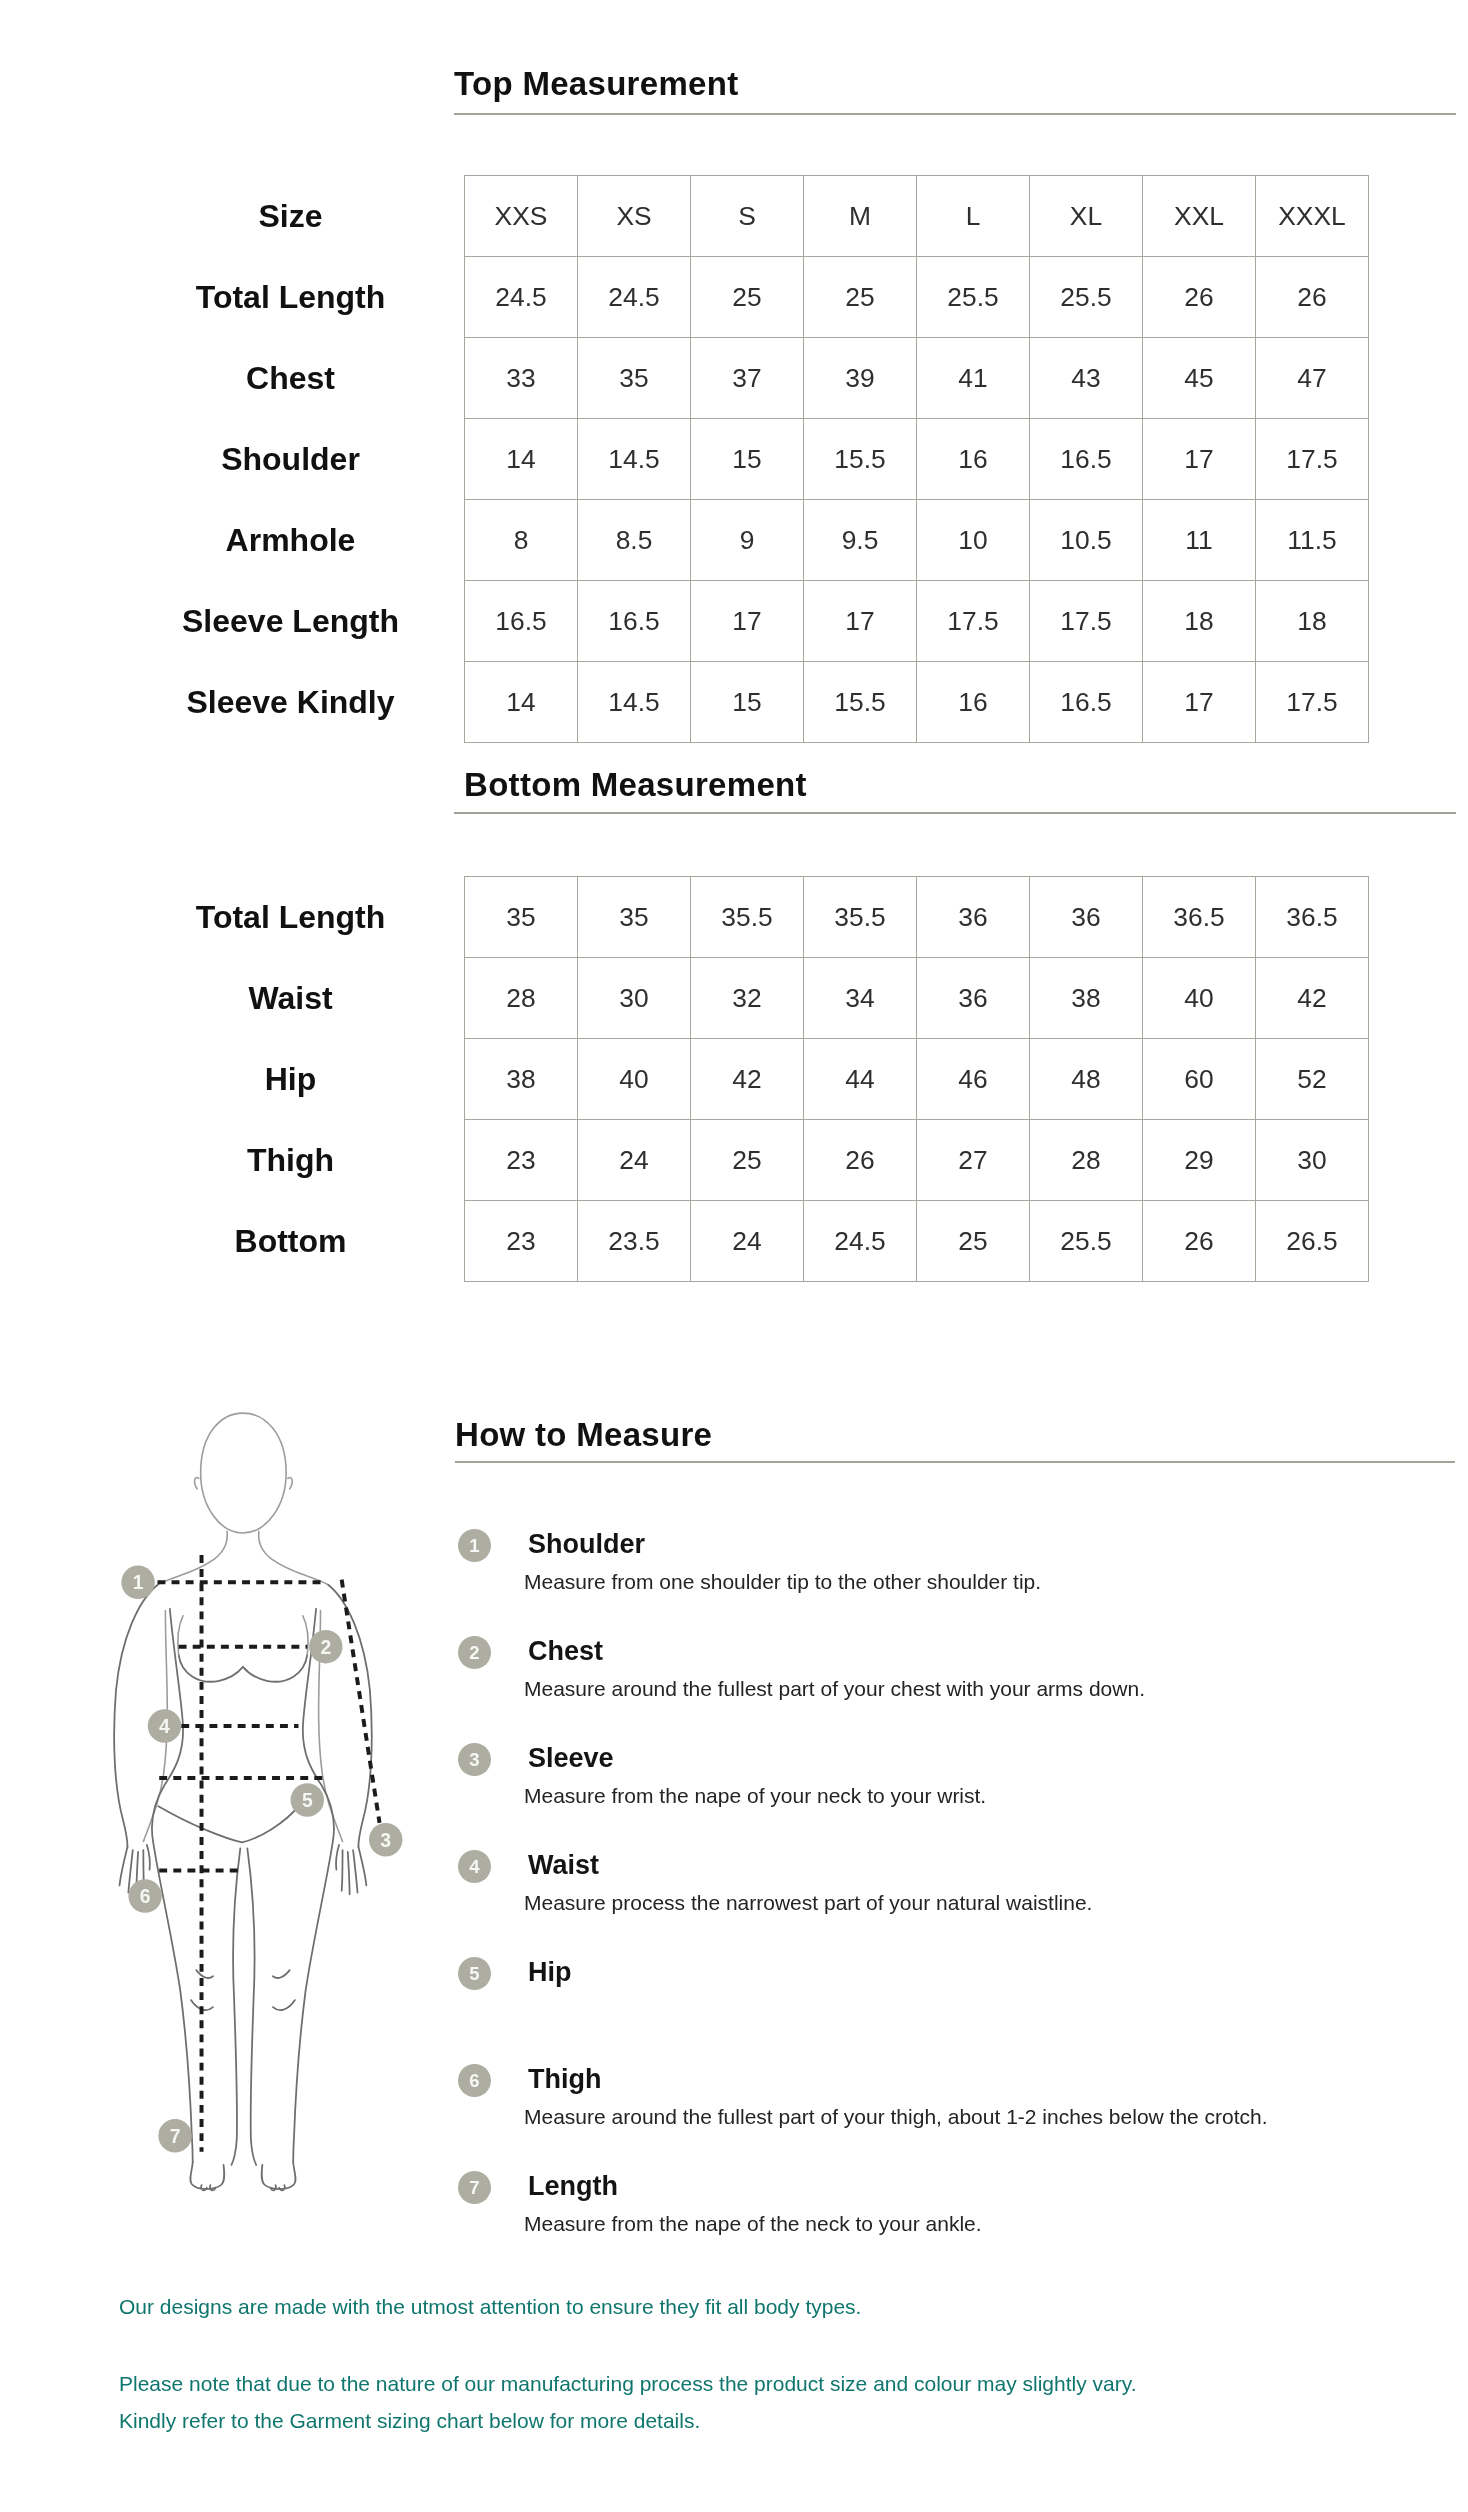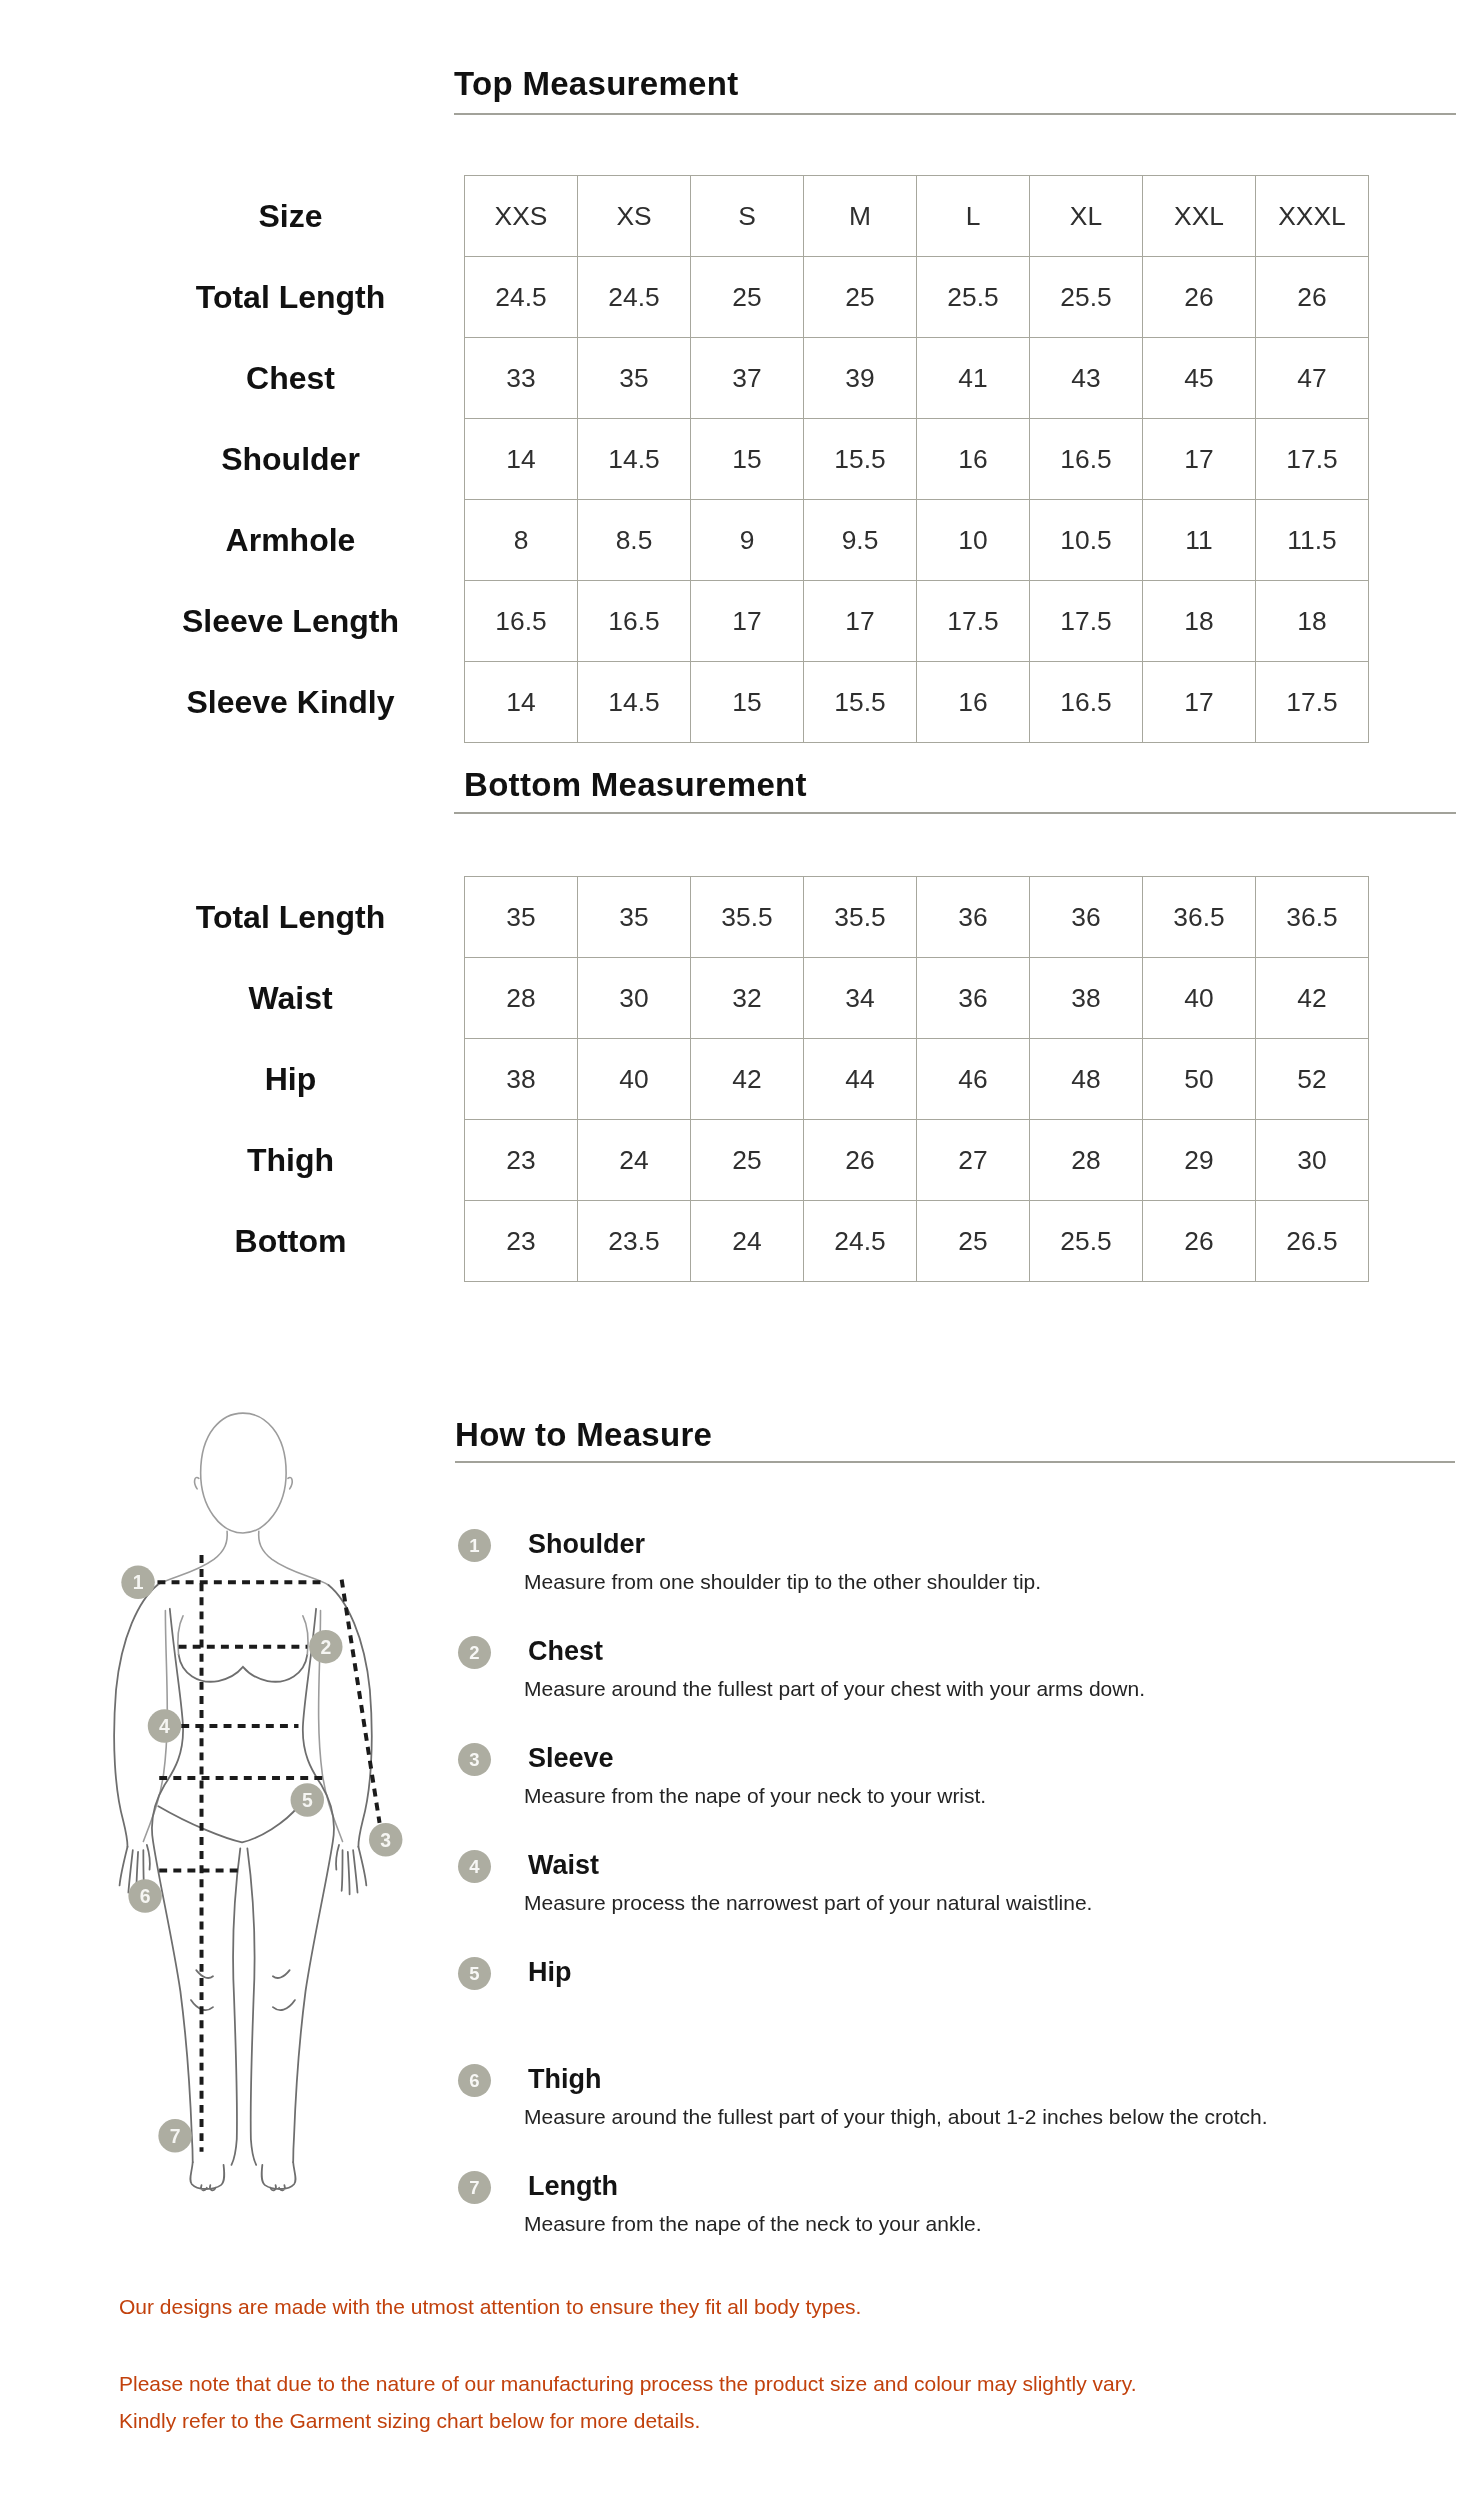--- a/index.html
+++ b/index.html
@@ -33,21 +33,21 @@
   }
   .step-title{
     position:absolute;left:70px;top:0;font-size:27px;font-weight:700;
     color:#141414;line-height:33px;white-space:nowrap;
   }
   .step-desc{
     position:absolute;left:66px;top:41px;font-size:21px;color:#242424;
     white-space:nowrap;line-height:26.4px;
   }
   .footer-line{
-    position:absolute;left:119px;font-size:21px;color:#c2410c;
+    position:absolute;left:119px;font-size:21px;color:#0f766e;
     white-space:nowrap;line-height:26.4px;
   }
   .figure-svg{position:absolute;left:93px;top:1399px;}
   .figure-svg .body-line{fill:none;stroke:#6e6e6e;stroke-width:2;stroke-linecap:round;}
   .figure-svg .light-line{fill:none;stroke:#9c9c9c;stroke-width:1.8;stroke-linecap:round;}
   .figure-svg .dash{fill:none;stroke:#1b1b1b;stroke-width:4.5;stroke-dasharray:9 7;}
   .figure-svg .marker-circle{fill:#adada1;}
   .figure-svg text{
     font-family:"Liberation Sans",sans-serif;font-weight:700;font-size:22px;
     fill:#f5f5f2;text-anchor:middle;
@@ -169,21 +169,21 @@
           <td class="cell">42</td>
         </tr>
         <tr>
           <td class="lbl">Hip</td>
           <td class="cell">38</td>
           <td class="cell">40</td>
           <td class="cell">42</td>
           <td class="cell">44</td>
           <td class="cell">46</td>
           <td class="cell">48</td>
-          <td class="cell">50</td>
+          <td class="cell">60</td>
           <td class="cell">52</td>
         </tr>
         <tr>
           <td class="lbl">Thigh</td>
           <td class="cell">23</td>
           <td class="cell">24</td>
           <td class="cell">25</td>
           <td class="cell">26</td>
           <td class="cell">27</td>
           <td class="cell">28</td>

